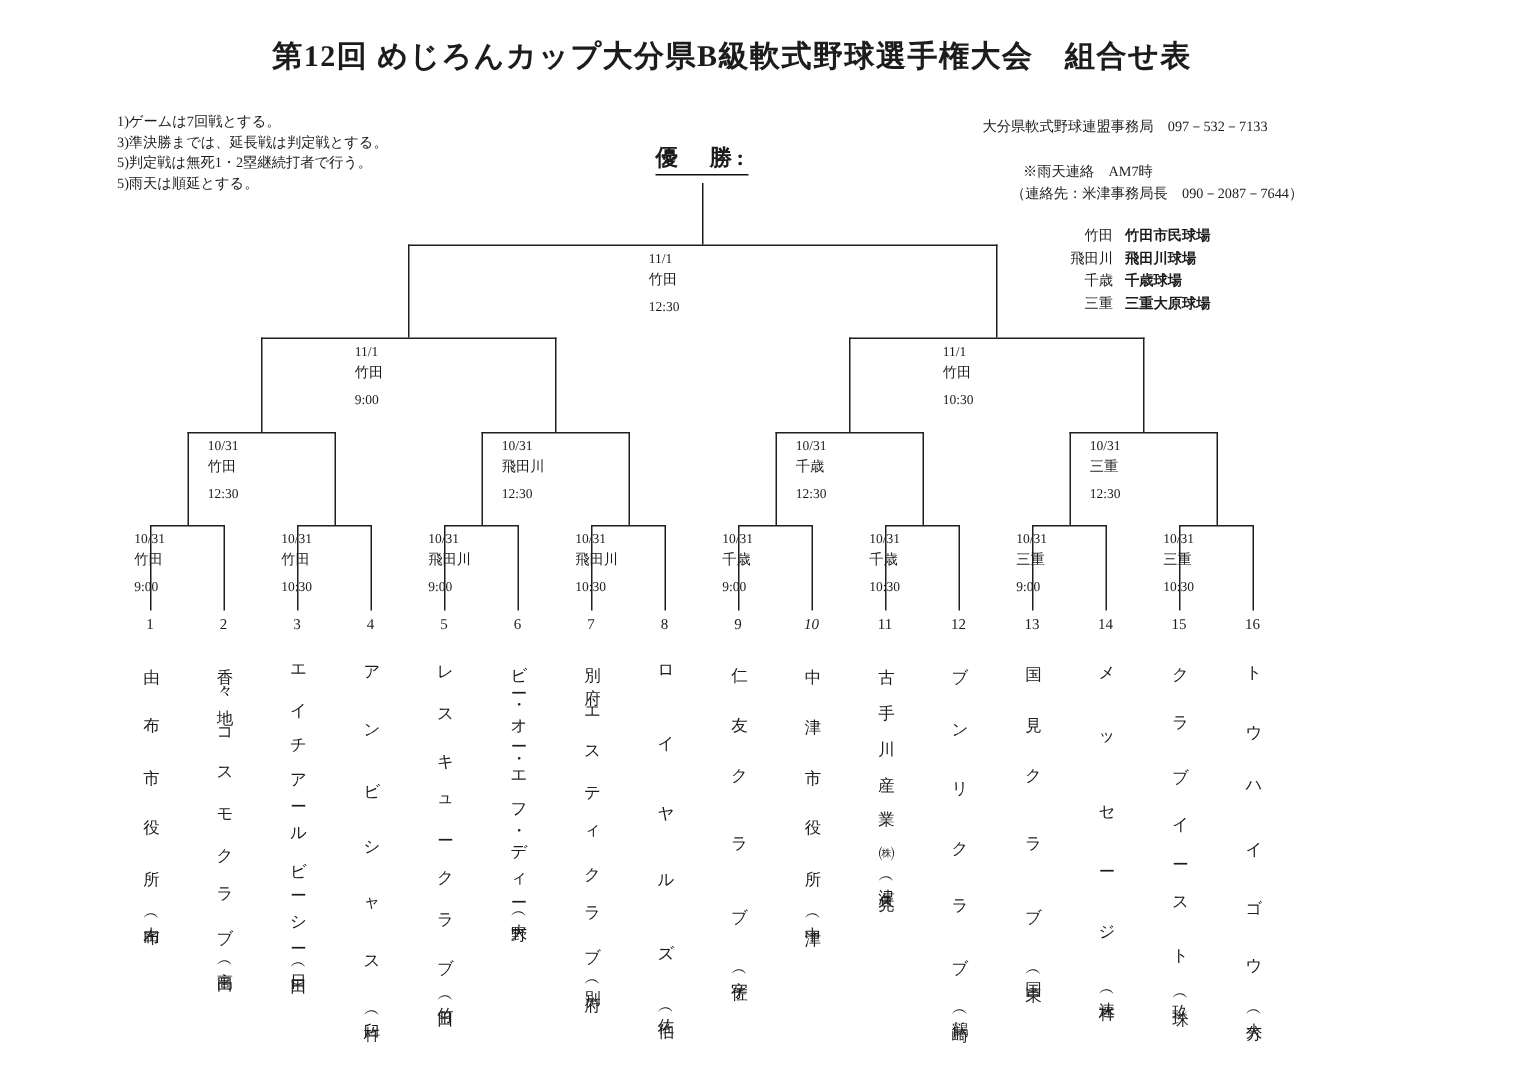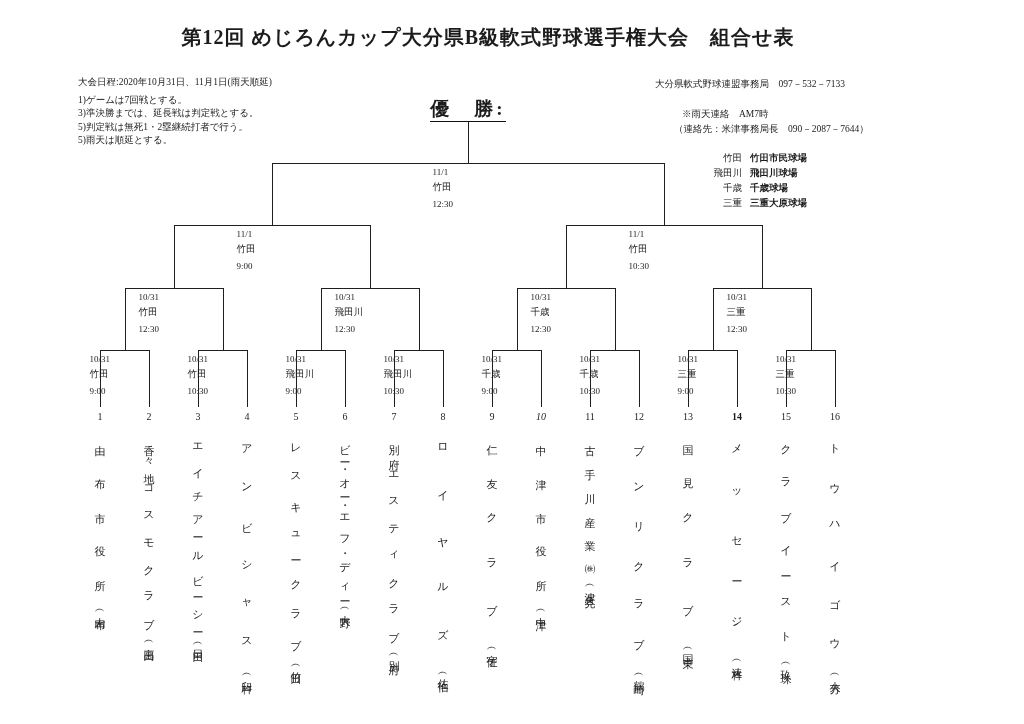--- a/index.html
+++ b/index.html
@@ -16,42 +16,41 @@
   .info-left .sched{margin-bottom:4px;}
   .contact-office{left:655px;top:78px;font-size:9.5px;}
   .rain-notice{left:682px;top:108px;font-size:9.5px;}
   .rain-contact{left:674px;top:123px;font-size:9.5px;}
   .venue-legend{left:700px;top:151px;font-size:9.5px;}
   .venue-row{display:flex;height:15px;line-height:15px;}
   .venue-short{display:inline-block;width:42px;text-align:right;}
   .venue-name{margin-left:8px;font-weight:bold;}
   .champion-label{
     left:423px;top:96px;width:90px;text-align:center;
-    font-size:19px;font-weight:bold;letter-spacing:3px;
+    font-size:15px;font-weight:bold;letter-spacing:3px;
   }
   .champion-label span{border-bottom:1.5px solid #111;padding-bottom:2px;}
   .bl{position:absolute;background:#1f1f1f;}
   .glabel{position:absolute;width:70px;text-align:left;}
   .glabel .gd{font-size:9px;line-height:10px;margin-bottom:5px;}
   .glabel .gv{font-size:9.5px;line-height:11px;margin-bottom:6px;}
   .glabel .gt{font-size:9px;line-height:10px;}
   .tnum{position:absolute;top:411px;width:20px;text-align:center;font-size:10px;}
   .tcol{
     position:absolute;top:436px;height:280px;width:18px;
     writing-mode:vertical-rl;text-orientation:mixed;
     font-size:11px;line-height:18px;white-space:nowrap;
   }
 </style>
 </head>
 <body>
 
 <div class="abs page-title">第12回 めじろんカップ大分県B級軟式野球選手権大会　組合せ表</div>
 
 <div class="abs info-left">
-  <div class="sched">大会日程:2020年10月31日、11月1日(雨天順延)</div>
   <div>1)ゲームは7回戦とする。</div>
   <div>3)準決勝までは、延長戦は判定戦とする。</div>
   <div>5)判定戦は無死1・2塁継続打者で行う。</div>
   <div>5)雨天は順延とする。</div>
 </div>
 
 <div class="abs contact-office">大分県軟式野球連盟事務局　097－532－7133</div>
 <div class="abs rain-notice">※雨天連絡　AM7時</div>
 <div class="abs rain-contact">（連絡先：米津事務局長　090－2087－7644）</div>
 
@@ -98,21 +97,21 @@
     <div class="tnum" style="left: 482px;">9</div>
     <div class="tcol" style="left: 483px;"><span style="letter-spacing: 33.8px;">仁友クラブ</span><span style="letter-spacing: 3px;">（宇佐）</span></div>
     <div class="tnum" style="left: 531px; font-style: italic;">10</div>
     <div class="tcol" style="left: 532px;"><span style="letter-spacing: 33.8px;">中津市役所</span><span style="letter-spacing: 3px;">（中津）</span></div>
     <div class="tnum" style="left: 580px;">11</div>
     <div class="tcol" style="left: 581px;"><span style="letter-spacing: 24px;">古手川産業㈱</span><span style="letter-spacing: 3px;">（津久見）</span></div>
     <div class="tnum" style="left: 629px;">12</div>
     <div class="tcol" style="left: 630px;"><span style="letter-spacing: 26.3333px;">ブンリクラブ</span><span style="letter-spacing: 3px;">（鶴崎）</span></div>
     <div class="tnum" style="left: 678px;">13</div>
     <div class="tcol" style="left: 679px;"><span style="letter-spacing: 33.8px;">国見クラブ</span><span style="letter-spacing: 3px;">（国東）</span></div>
-    <div class="tnum" style="left: 727px; font-weight: bold;">14</div>
+    <div class="tnum" style="left: 727px;">14</div>
     <div class="tcol" style="left: 728px;"><span style="letter-spacing: 33.8px;">メッセージ</span><span style="letter-spacing: 3px;">（速杵）</span></div>
     <div class="tnum" style="left: 776px;">15</div>
     <div class="tcol" style="left: 777px;"><span style="letter-spacing: 21px;">クラブイースト</span><span style="letter-spacing: 3px;">（玖珠）</span></div>
     <div class="tnum" style="left: 825px;">16</div>
     <div class="tcol" style="left: 826px;"><span style="letter-spacing: 26.3333px;">トウハイゴウ</span><span style="letter-spacing: 3px;">（大分）</span></div>
     <div class="bl" style="left: 100px; top: 350px; width: 50px; height: 1px;"></div>
     <div class="bl" style="left: 100px; top: 350px; width: 1px; height: 57px;"></div>
     <div class="bl" style="left: 149px; top: 350px; width: 1px; height: 57px;"></div>
     <div class="glabel" style="left: 89.5px; top: 354px;">
       <div class="gd">10/31</div>

